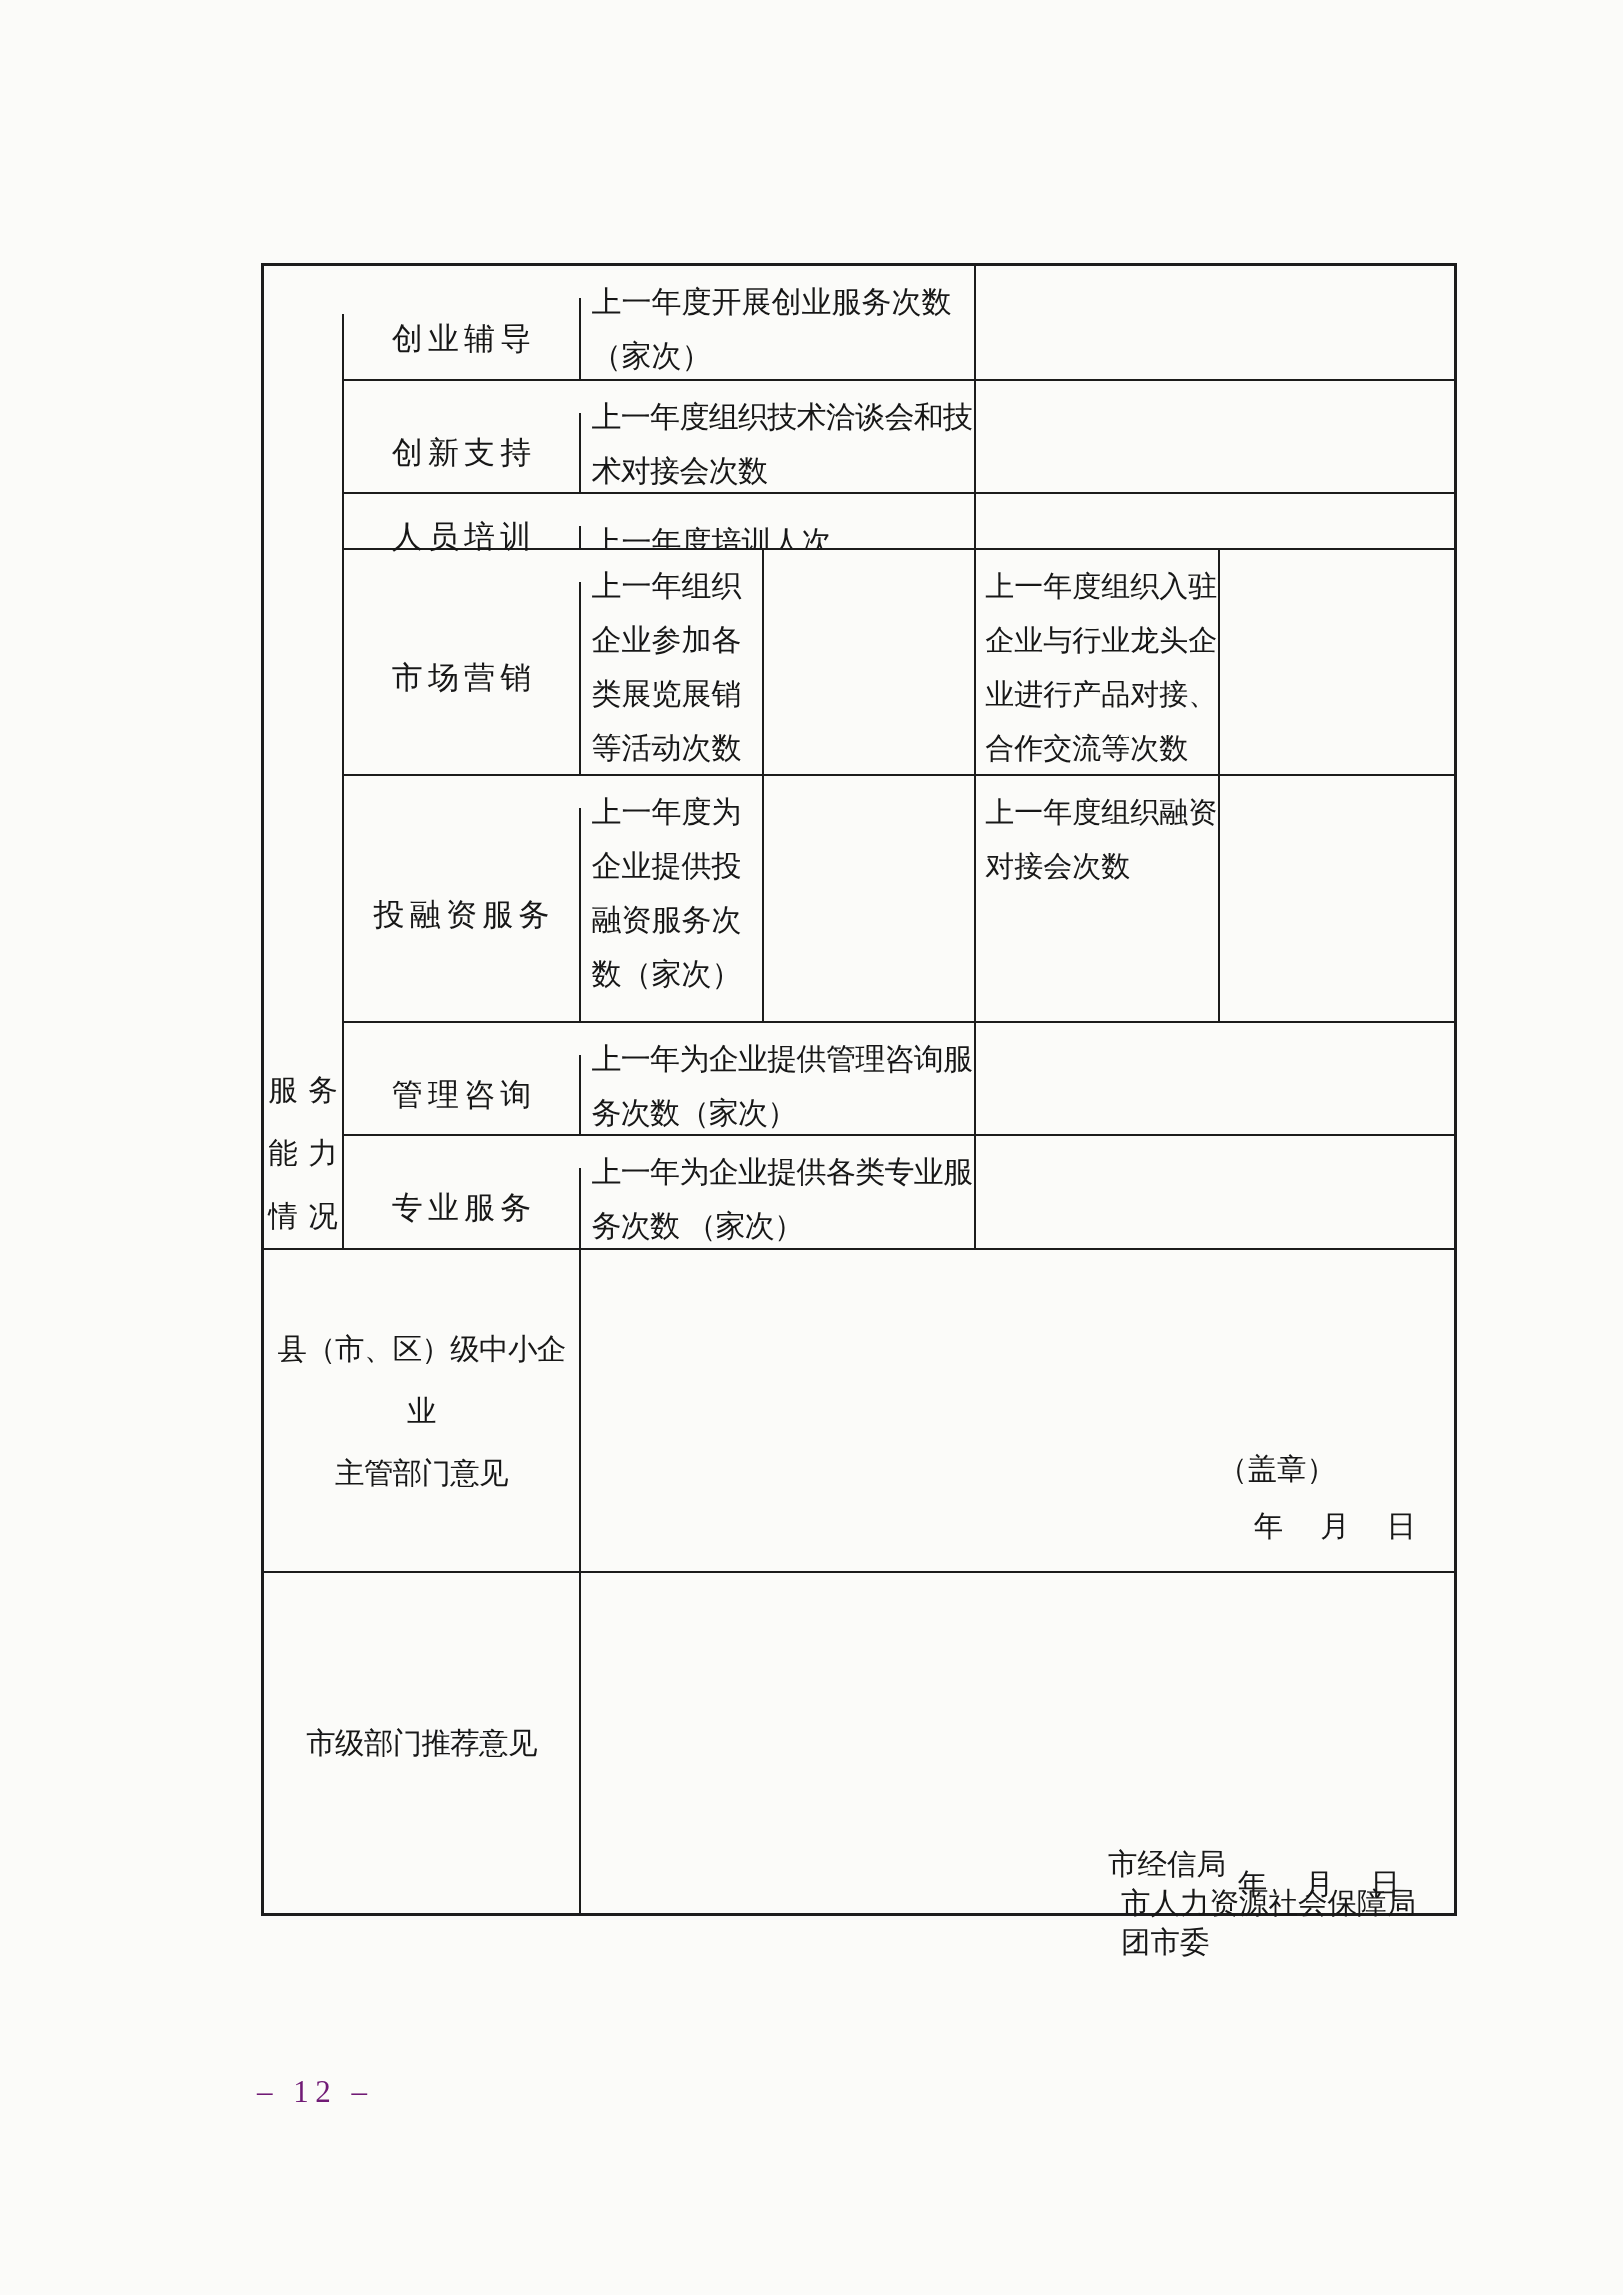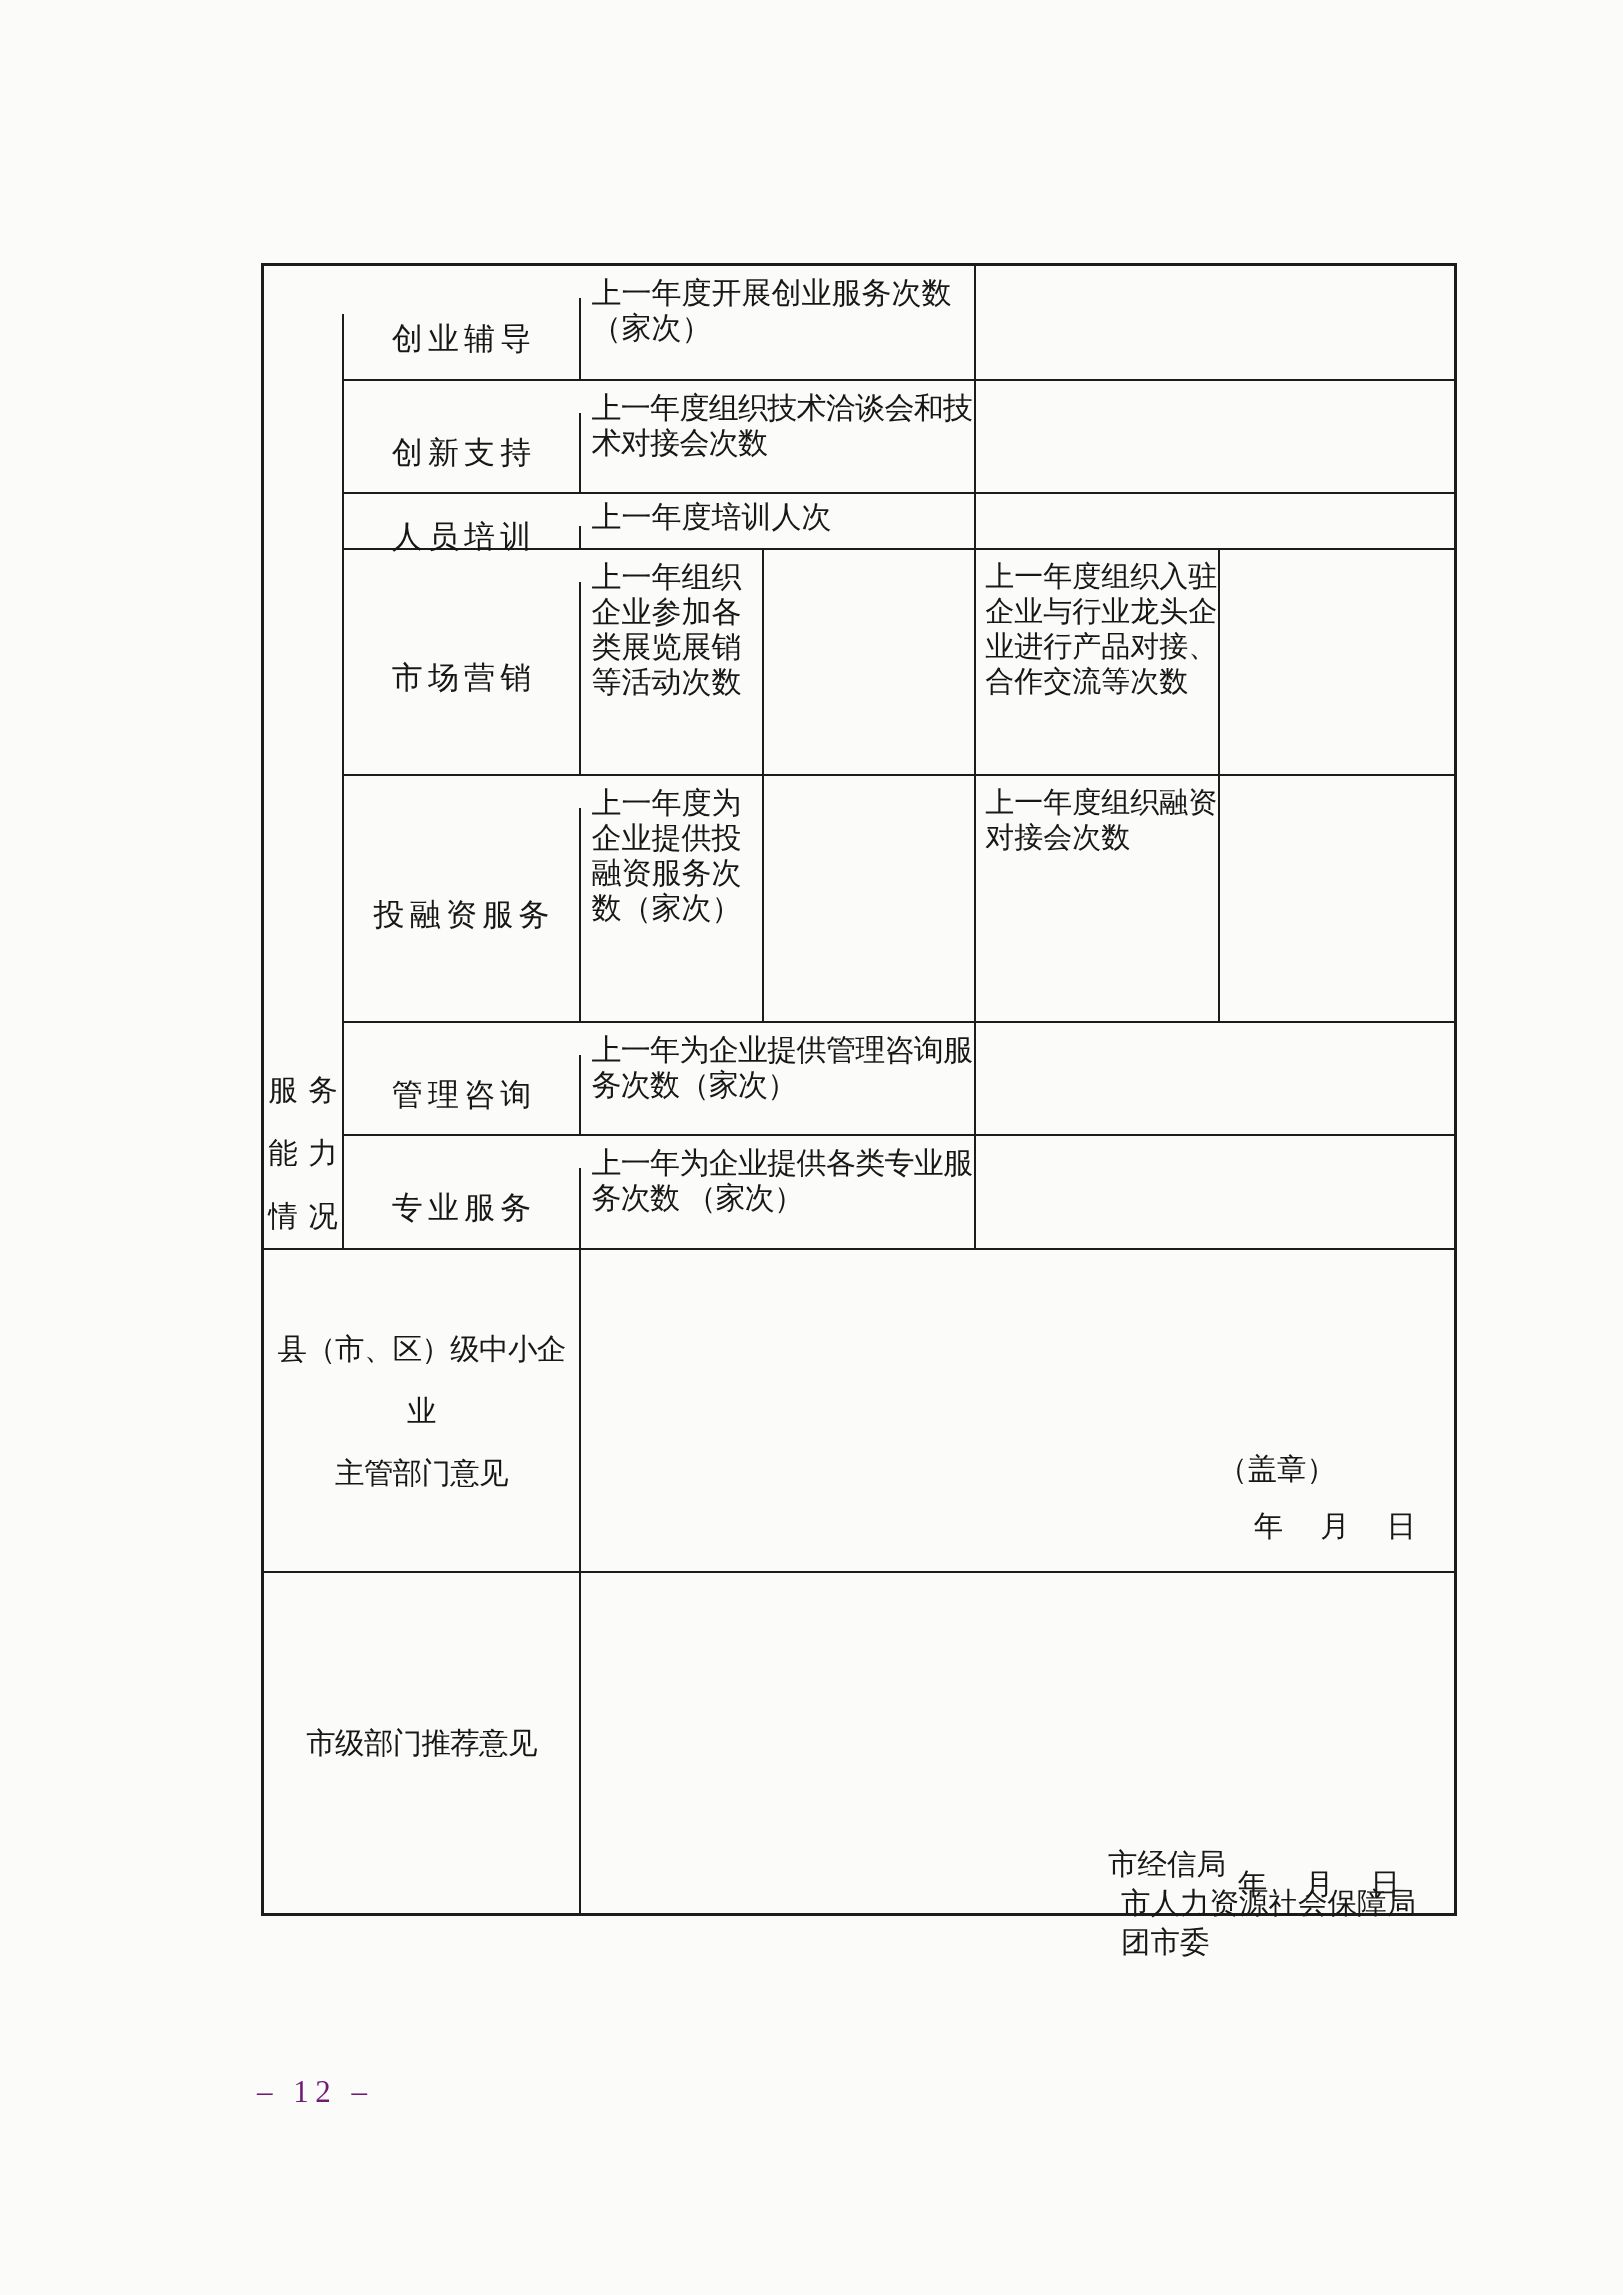--- a/index.html
+++ b/index.html
@@ -36,21 +36,21 @@
   .c{box-sizing:border-box;border-right:2.6px solid #1c1c1c;min-width:0;}
   .c:last-child{border-right:none;}
   .lab{
     width:237px;flex:0 0 237px;
     display:flex;align-items:center;justify-content:center;
     font-size:31px;letter-spacing:5.2px;text-indent:5.2px;
     white-space:nowrap;
     margin-top:32px;
   }
   .desc{
-    font-size:30px;line-height:35px;
+    font-size:30px;line-height:54px;
     white-space:pre;
     padding:9.2px 0 0 10.5px;
     overflow:hidden;
   }
   .tight{letter-spacing:-0.7px;}
   .w{width:395px;flex:0 0 395px;}
   .n1{width:183px;flex:0 0 183px;}
   .e1{width:212px;flex:0 0 212px;}
   .n2{width:244px;flex:0 0 244px;padding-left:9.2px;font-size:29px;}
   .fill{flex:1 1 auto;}
@@ -103,21 +103,21 @@
 
         <div class="r" style="height:113px">
           <div class="c lab">创新支持</div>
           <div class="c w desc tight">上一年度组织技术洽谈会和技
 术对接会次数</div>
           <div class="c fill"></div>
         </div>
 
         <div class="r" style="height:56px">
           <div class="c lab">人员培训</div>
-          <div class="c w desc" style="padding-top:5px">上一年度培训人次</div>
+          <div class="c w desc" style="padding-top:21px">上一年度培训人次</div>
           <div class="c fill"></div>
         </div>
 
         <div class="r" style="height:226px">
           <div class="c lab">市场营销</div>
           <div class="c n1 desc">上一年组织
 企业参加各
 类展览展销
 等活动次数</div>
           <div class="c e1"></div>

